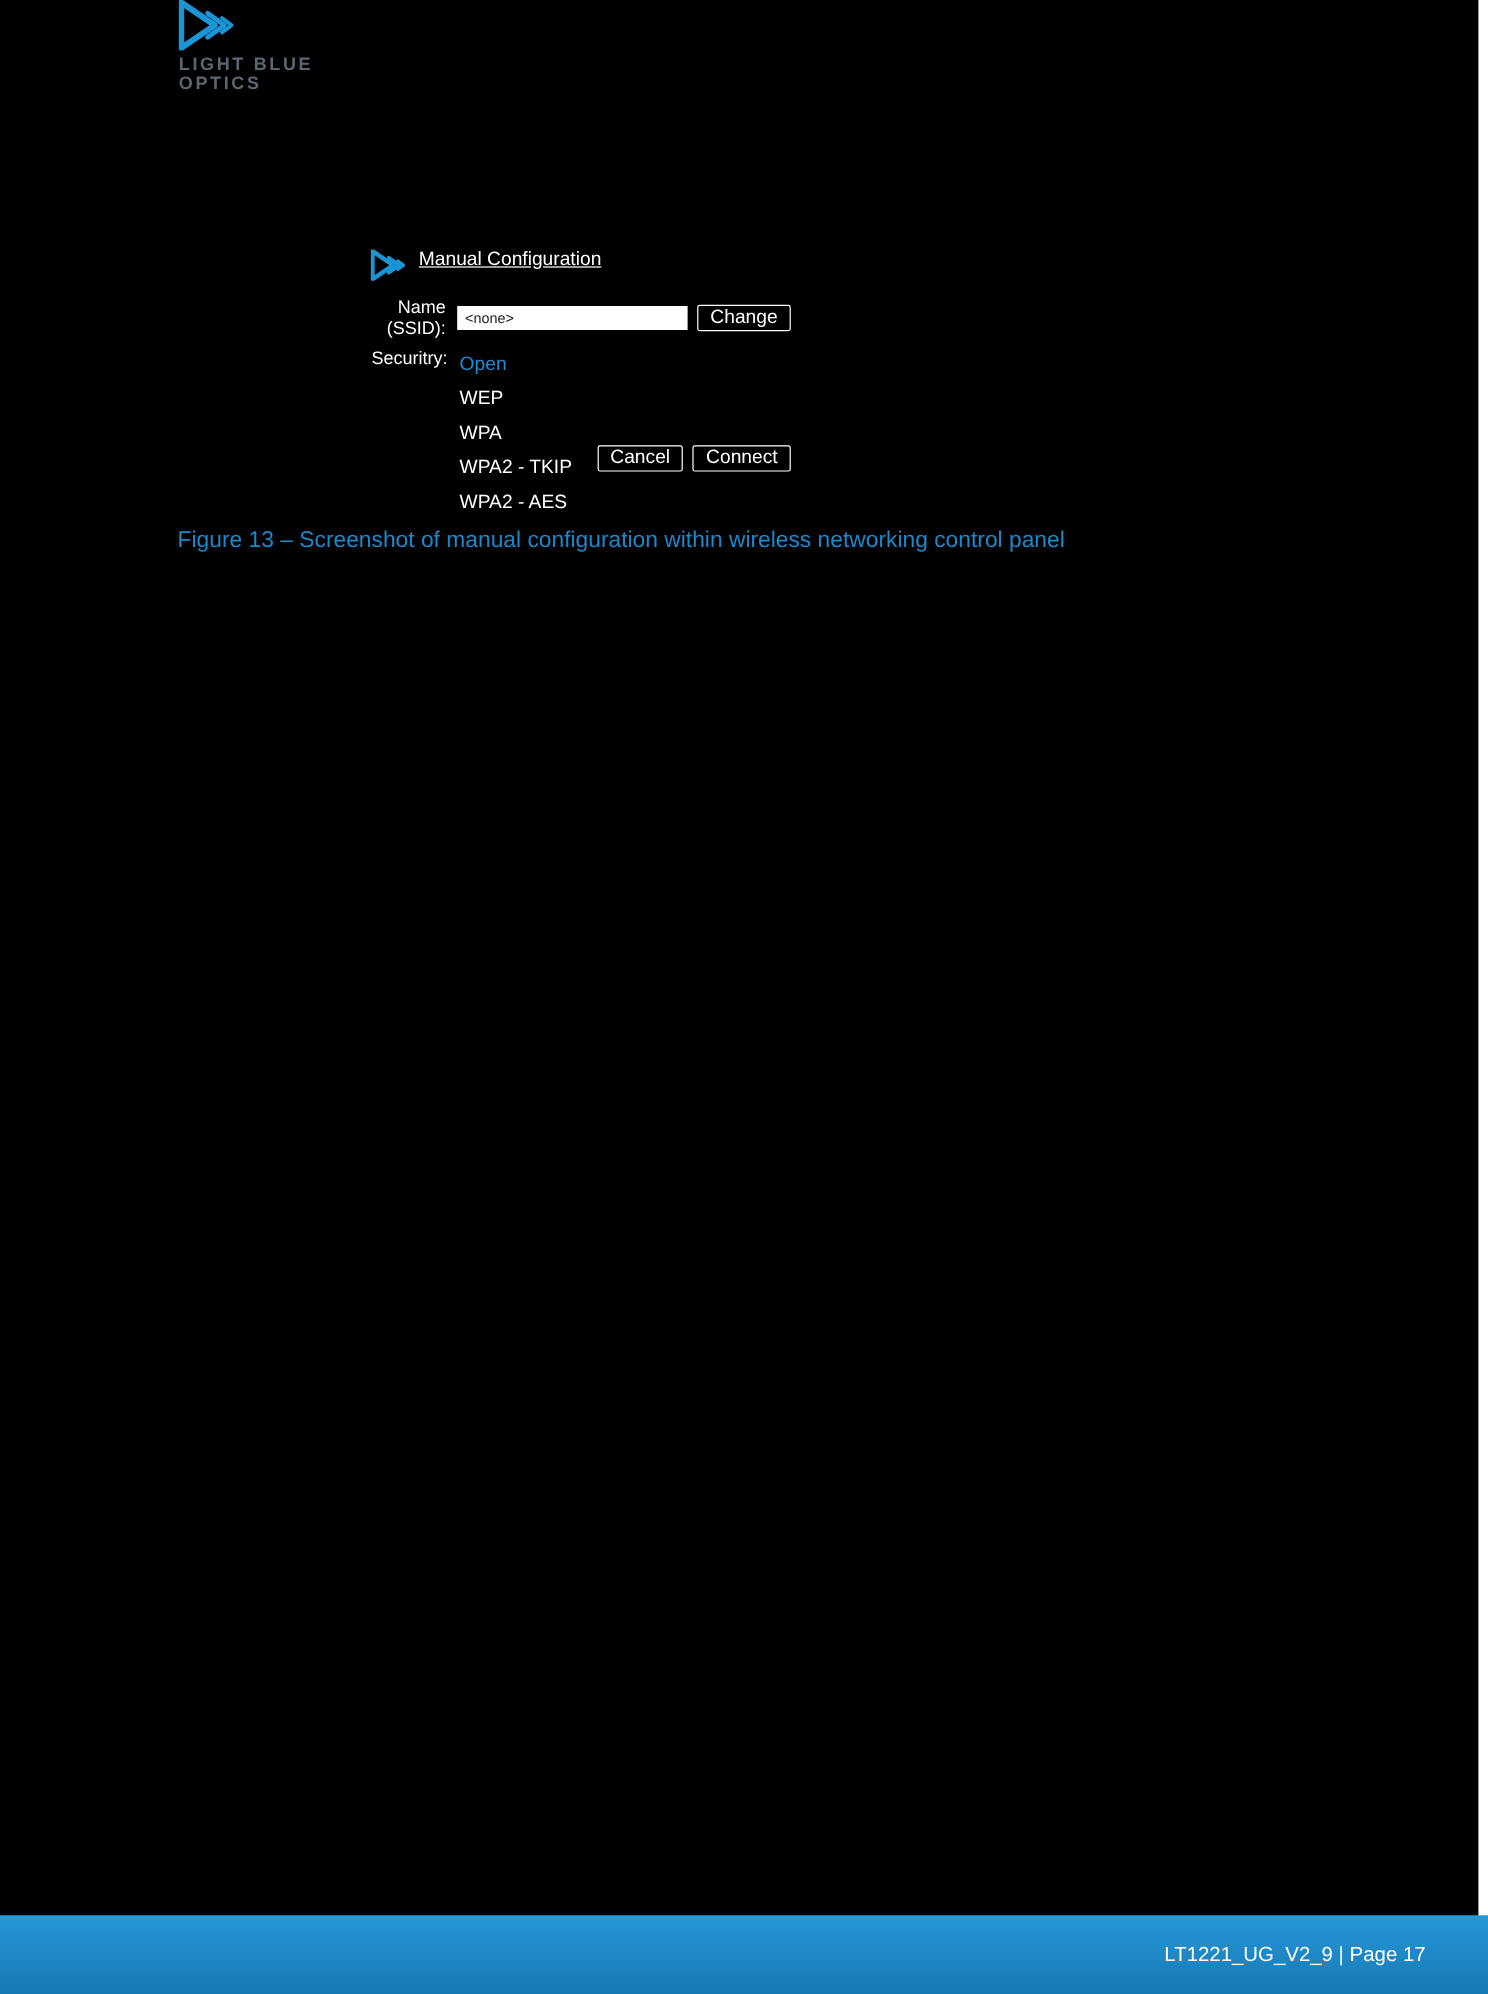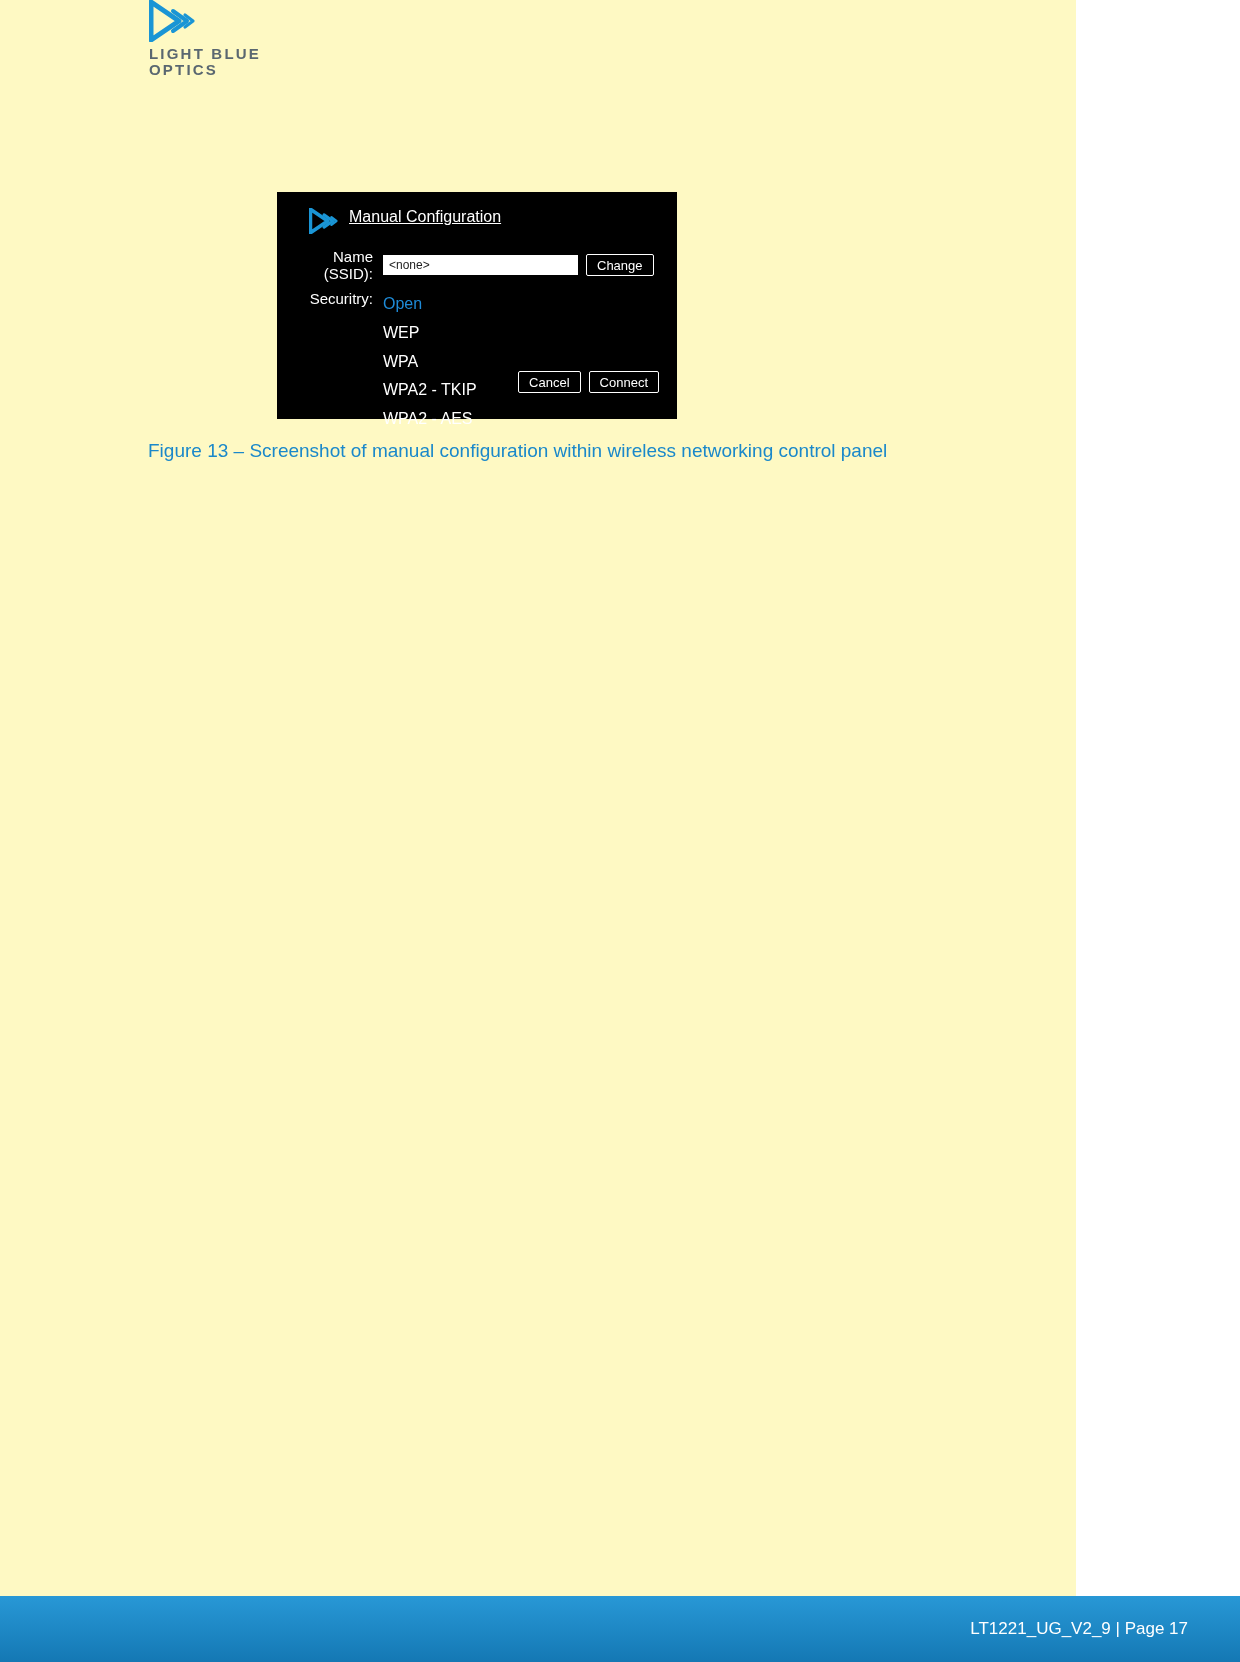--- a/index.html
+++ b/index.html
@@ -1,21 +1,21 @@
 <!DOCTYPE html>
 <html><head>
 <meta charset="utf-8">
 <style>
   * { box-sizing: border-box; margin: 0; padding: 0; }
   html, body { width: 1240px; height: 1662px; background: #fff; font-family: "Helvetica Neue", Arial, sans-serif; }
   .page {
     position: relative;
-    width: 1076px;
+    width: 1232px;
     height: 1662px;
-    background: #fef9c3;
+    background: #000000;
   }
   
   .logo-block {
     position: absolute;
     left: 149px;
     top: 0px;
   }
   .logo-mark {
     display: block;
   }
@@ -68,21 +68,21 @@
     align-items: center;
     border: none;
   }
   .btn {
     display: inline-flex;
     align-items: center;
     justify-content: center;
     height: 22px;
     border: 1px solid #fff;
     color: #fff;
-    font-size: 13px;
+    font-size: 16px;
     padding: 0 10px;
     background: transparent;
     margin-left: 8px;
     border-radius: 2px;
   }
   .sec-item { color: #fff; font-size: 16px; line-height: 1.8; }
   .sec-item.selected { color: #1e8bd8; }
   .action-row {
     position: absolute;
     right: 18px;

